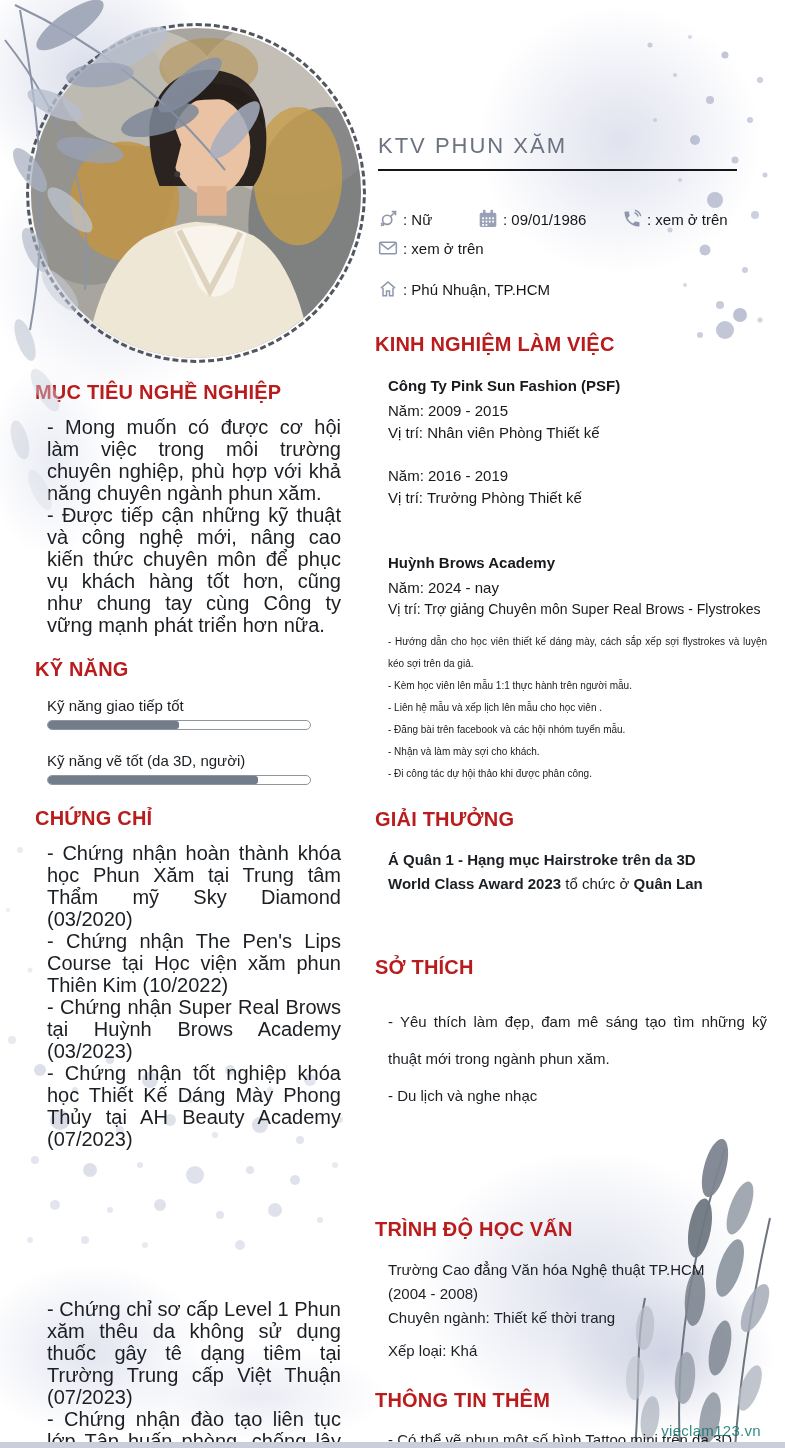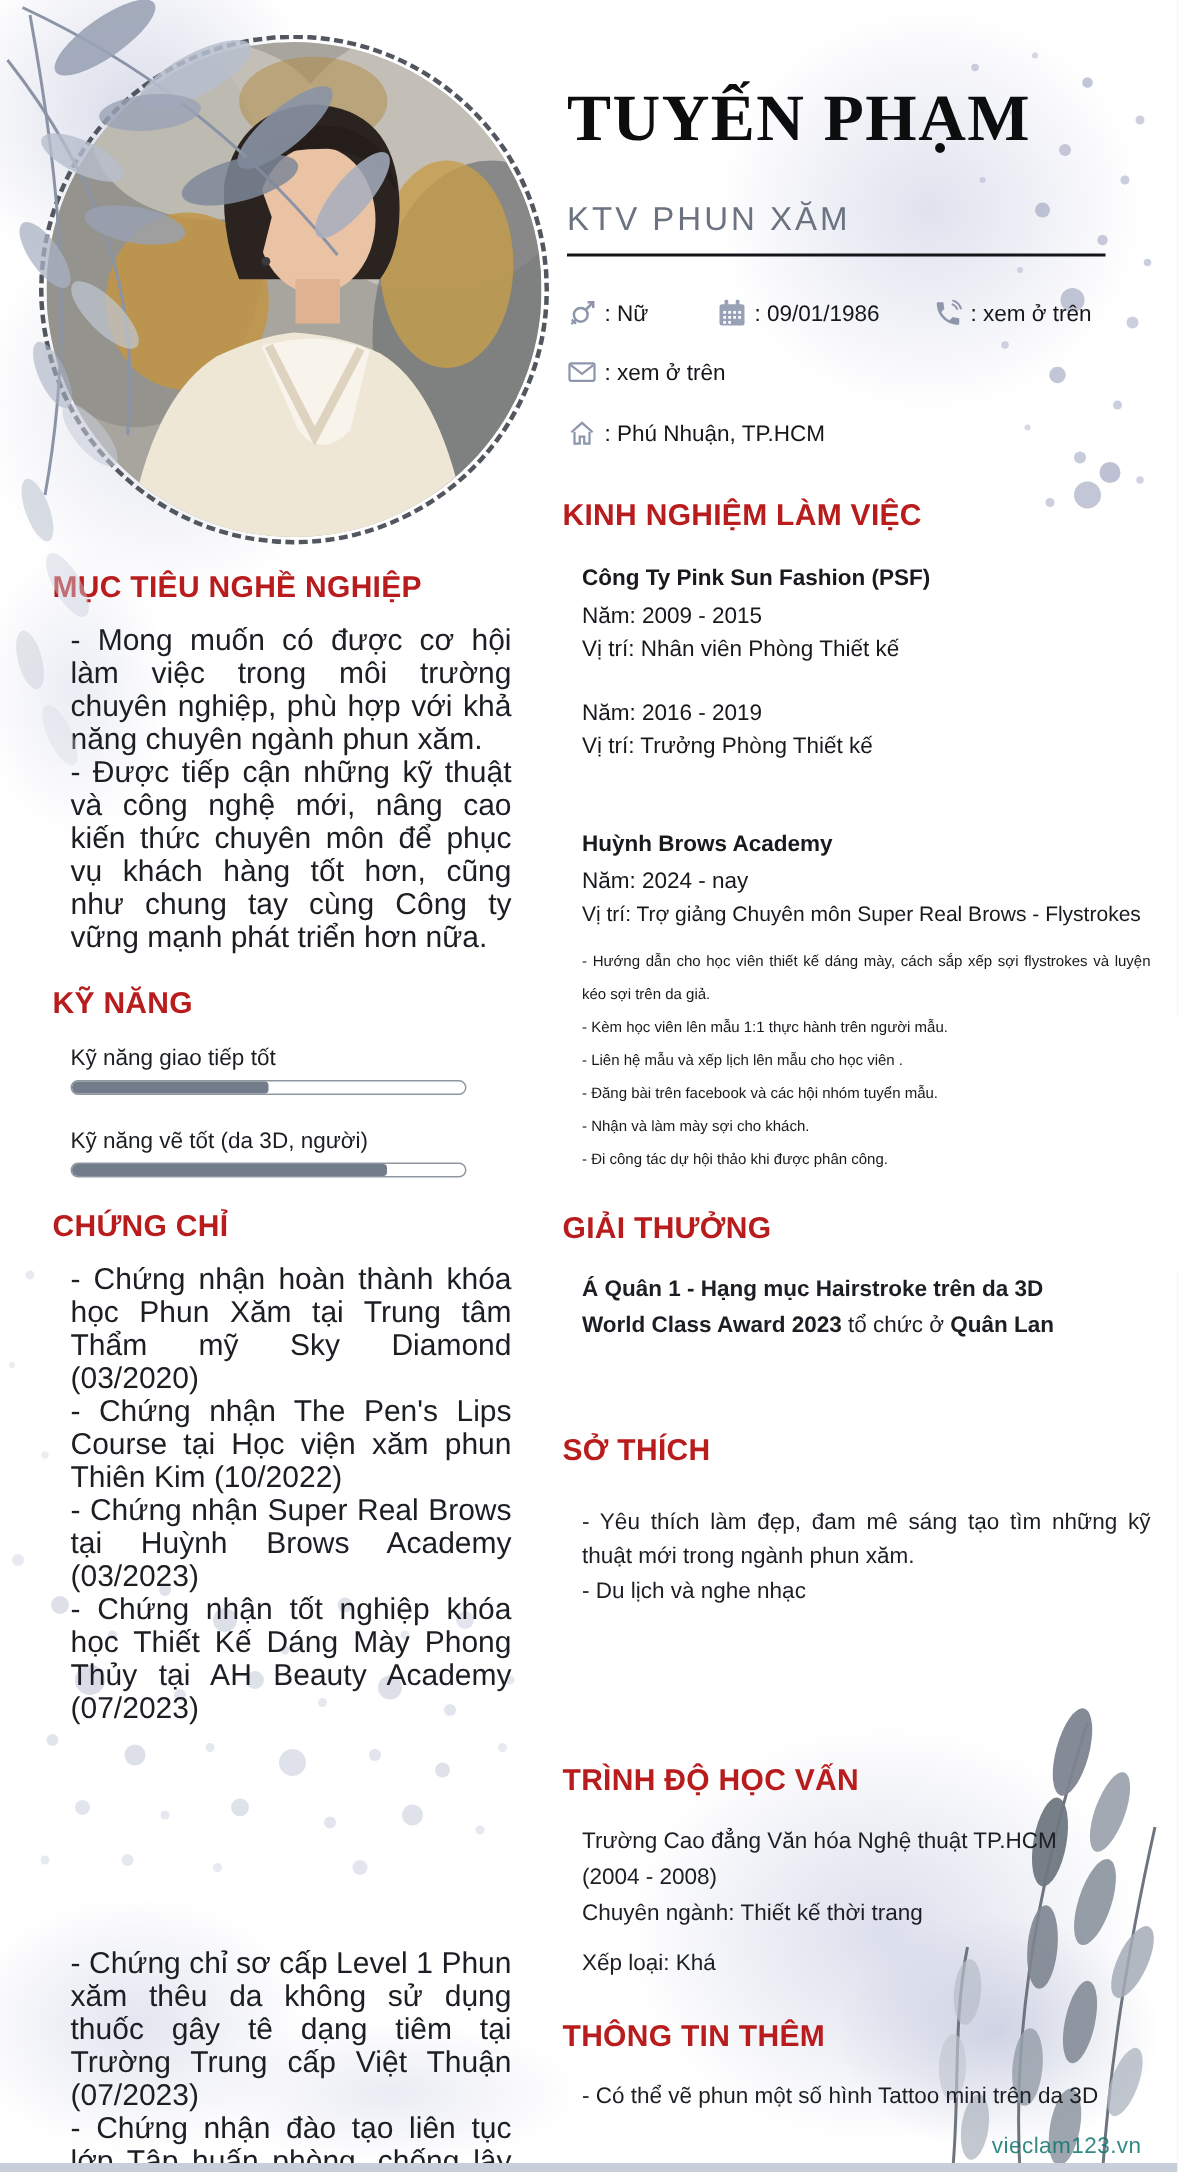--- a/index.html
+++ b/index.html
@@ -44,21 +44,21 @@
   .name{position:absolute;left:378px;top:55px;z-index:2;margin:0;
     font-family:"Liberation Serif","DejaVu Serif",serif;
     font-size:44px;font-weight:700;letter-spacing:1px;color:#0c0d0f;line-height:1.1;}
   .subtitle{position:absolute;left:378px;top:133px;z-index:2;
     font-size:22px;letter-spacing:2px;color:#6b7280;}
   .rule{position:absolute;left:378px;top:169px;width:359px;height:2px;background:#15161a;z-index:2;}
   .c-row{position:absolute;left:378px;z-index:2;font-size:15px;color:#15171a;height:24px;}
   .c-row1{top:195px;width:400px;}
   .c-row2{top:238px;}
   .c-row3{top:279px;}
-  .c-item{display:inline-flex;align-items:center;gap:5px;position:absolute;top:4px;white-space:nowrap;}
+  .c-item{display:inline-flex;align-items:center;gap:5px;position:absolute;top:14px;white-space:nowrap;}
   .c-item svg{flex:0 0 auto;}
   .ci-0{left:0;} .ci-1{left:100px;} .ci-2{left:244px;}
   .c-row2 .c-item,.c-row3 .c-item{position:static;display:inline-flex;}
   
   .sec-h{margin:0;font-size:20px;font-weight:700;color:#b91c1c;letter-spacing:.2px;}
   .left-col{position:absolute;left:35px;top:381px;width:306px;z-index:2;}
   .right-col{position:absolute;left:375px;top:333px;width:392px;z-index:2;}
   .indent{padding-left:12px;}
   .body p{margin:0;font-size:20px;line-height:22px;}
   .justify p{text-align:justify;}
@@ -81,21 +81,21 @@
   .job2{margin-top:44px;}
   .pos-long{white-space:nowrap;font-size:14px !important;}
   .duties{margin-top:11px;}
   .duties p{margin:0;font-size:10px;line-height:22px;text-align:justify;}
   .sec-awards{margin-top:23px;}
   .sec-awards .body{margin-top:17px;padding-left:13px;}
   .sec-awards p{margin:0;font-size:15px;line-height:24px;}
   .bold{font-weight:700;}
   .sec-hobbies{margin-top:60px;}
   .sec-hobbies .body{margin-top:24px;padding-left:13px;}
-  .sec-hobbies p{margin:0;font-size:15px;line-height:23px;text-align:justify;}
+  .sec-hobbies p{margin:0;font-size:15px;line-height:37px;text-align:justify;}
   .sec-edu{margin-top:104px;}
   .sec-edu .body{margin-top:17px;padding-left:13px;}
   .sec-edu p{margin:0;font-size:15px;line-height:24px;}
   .grade{margin-top:9px !important;}
   .sec-more{margin-top:26px;}
   .sec-more .body{margin-top:17px;padding-left:13px;}
   .sec-more p{margin:0;font-size:15px;line-height:22px;}
   .watermark{position:absolute;right:24px;bottom:9px;z-index:4;
     font-size:15px;color:#0f766e;opacity:.85;letter-spacing:.3px;}
 </style>
@@ -248,21 +248,20 @@
       <ellipse cx="235" cy="260" rx="28" ry="10" fill="#848c97" opacity=".9" transform="rotate(-78 235 260)"></ellipse>
       <ellipse cx="200" cy="290" rx="26" ry="10" fill="#99a1ac" opacity=".85" transform="rotate(-85 200 290)"></ellipse>
       <ellipse cx="265" cy="300" rx="24" ry="9" fill="#b0b7c2" opacity=".8" transform="rotate(-70 265 300)"></ellipse>
       <ellipse cx="225" cy="330" rx="26" ry="10" fill="#8d95a0" opacity=".85" transform="rotate(-80 225 330)"></ellipse>
       <ellipse cx="160" cy="240" rx="22" ry="9" fill="#b6bdc8" opacity=".7" transform="rotate(-85 160 240)"></ellipse>
       <ellipse cx="150" cy="290" rx="22" ry="9" fill="#c0c6d0" opacity=".65" transform="rotate(-88 150 290)"></ellipse>
       <ellipse cx="165" cy="330" rx="22" ry="9" fill="#aab1bc" opacity=".7" transform="rotate(-82 165 330)"></ellipse>
     </g>
   </svg>
 
-  <h1 class="name">TUYẾN PHẠM</h1>
   <div class="subtitle">KTV PHUN XĂM</div>
   <div class="rule"></div>
 
   <div class="c-row c-row1">
     <span class="c-item ci-0">
       <svg width="20" height="20" viewBox="0 0 24 24">
         <circle cx="11" cy="13" r="5.5" fill="none" stroke="#8d96ab" stroke-width="2"></circle>
         <path d="M15 9 L21 3 M16.5 3 H21 V7.5" fill="none" stroke="#8d96ab" stroke-width="2"></path>
         <path d="M7 17 L3.5 20.5 M3.8 16.8 L7.2 20.2" fill="none" stroke="#8d96ab" stroke-width="1.8"></path>
       </svg>

